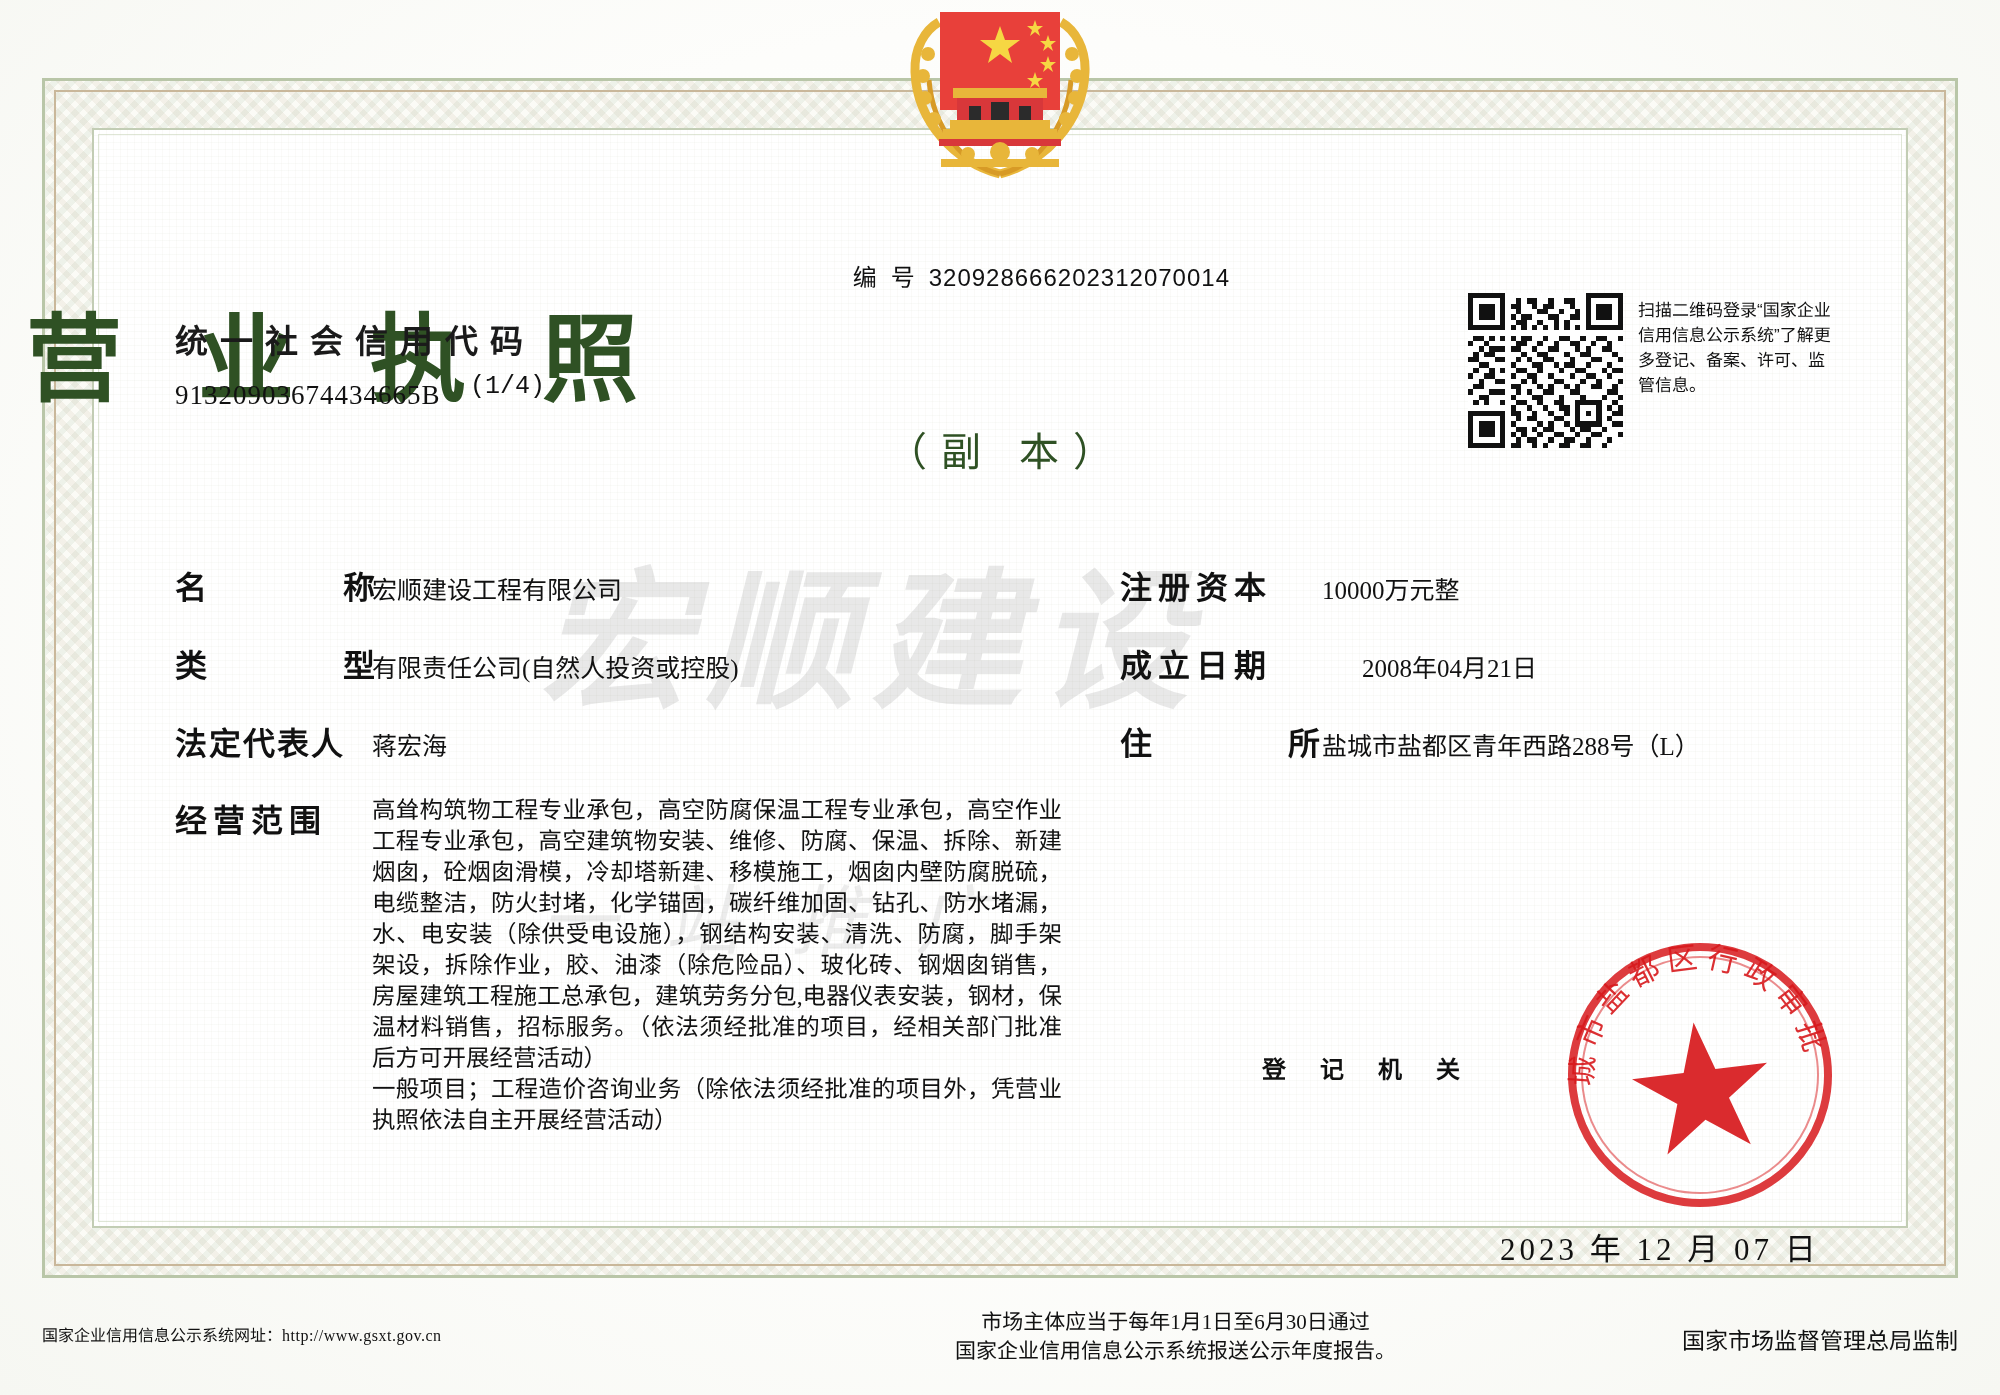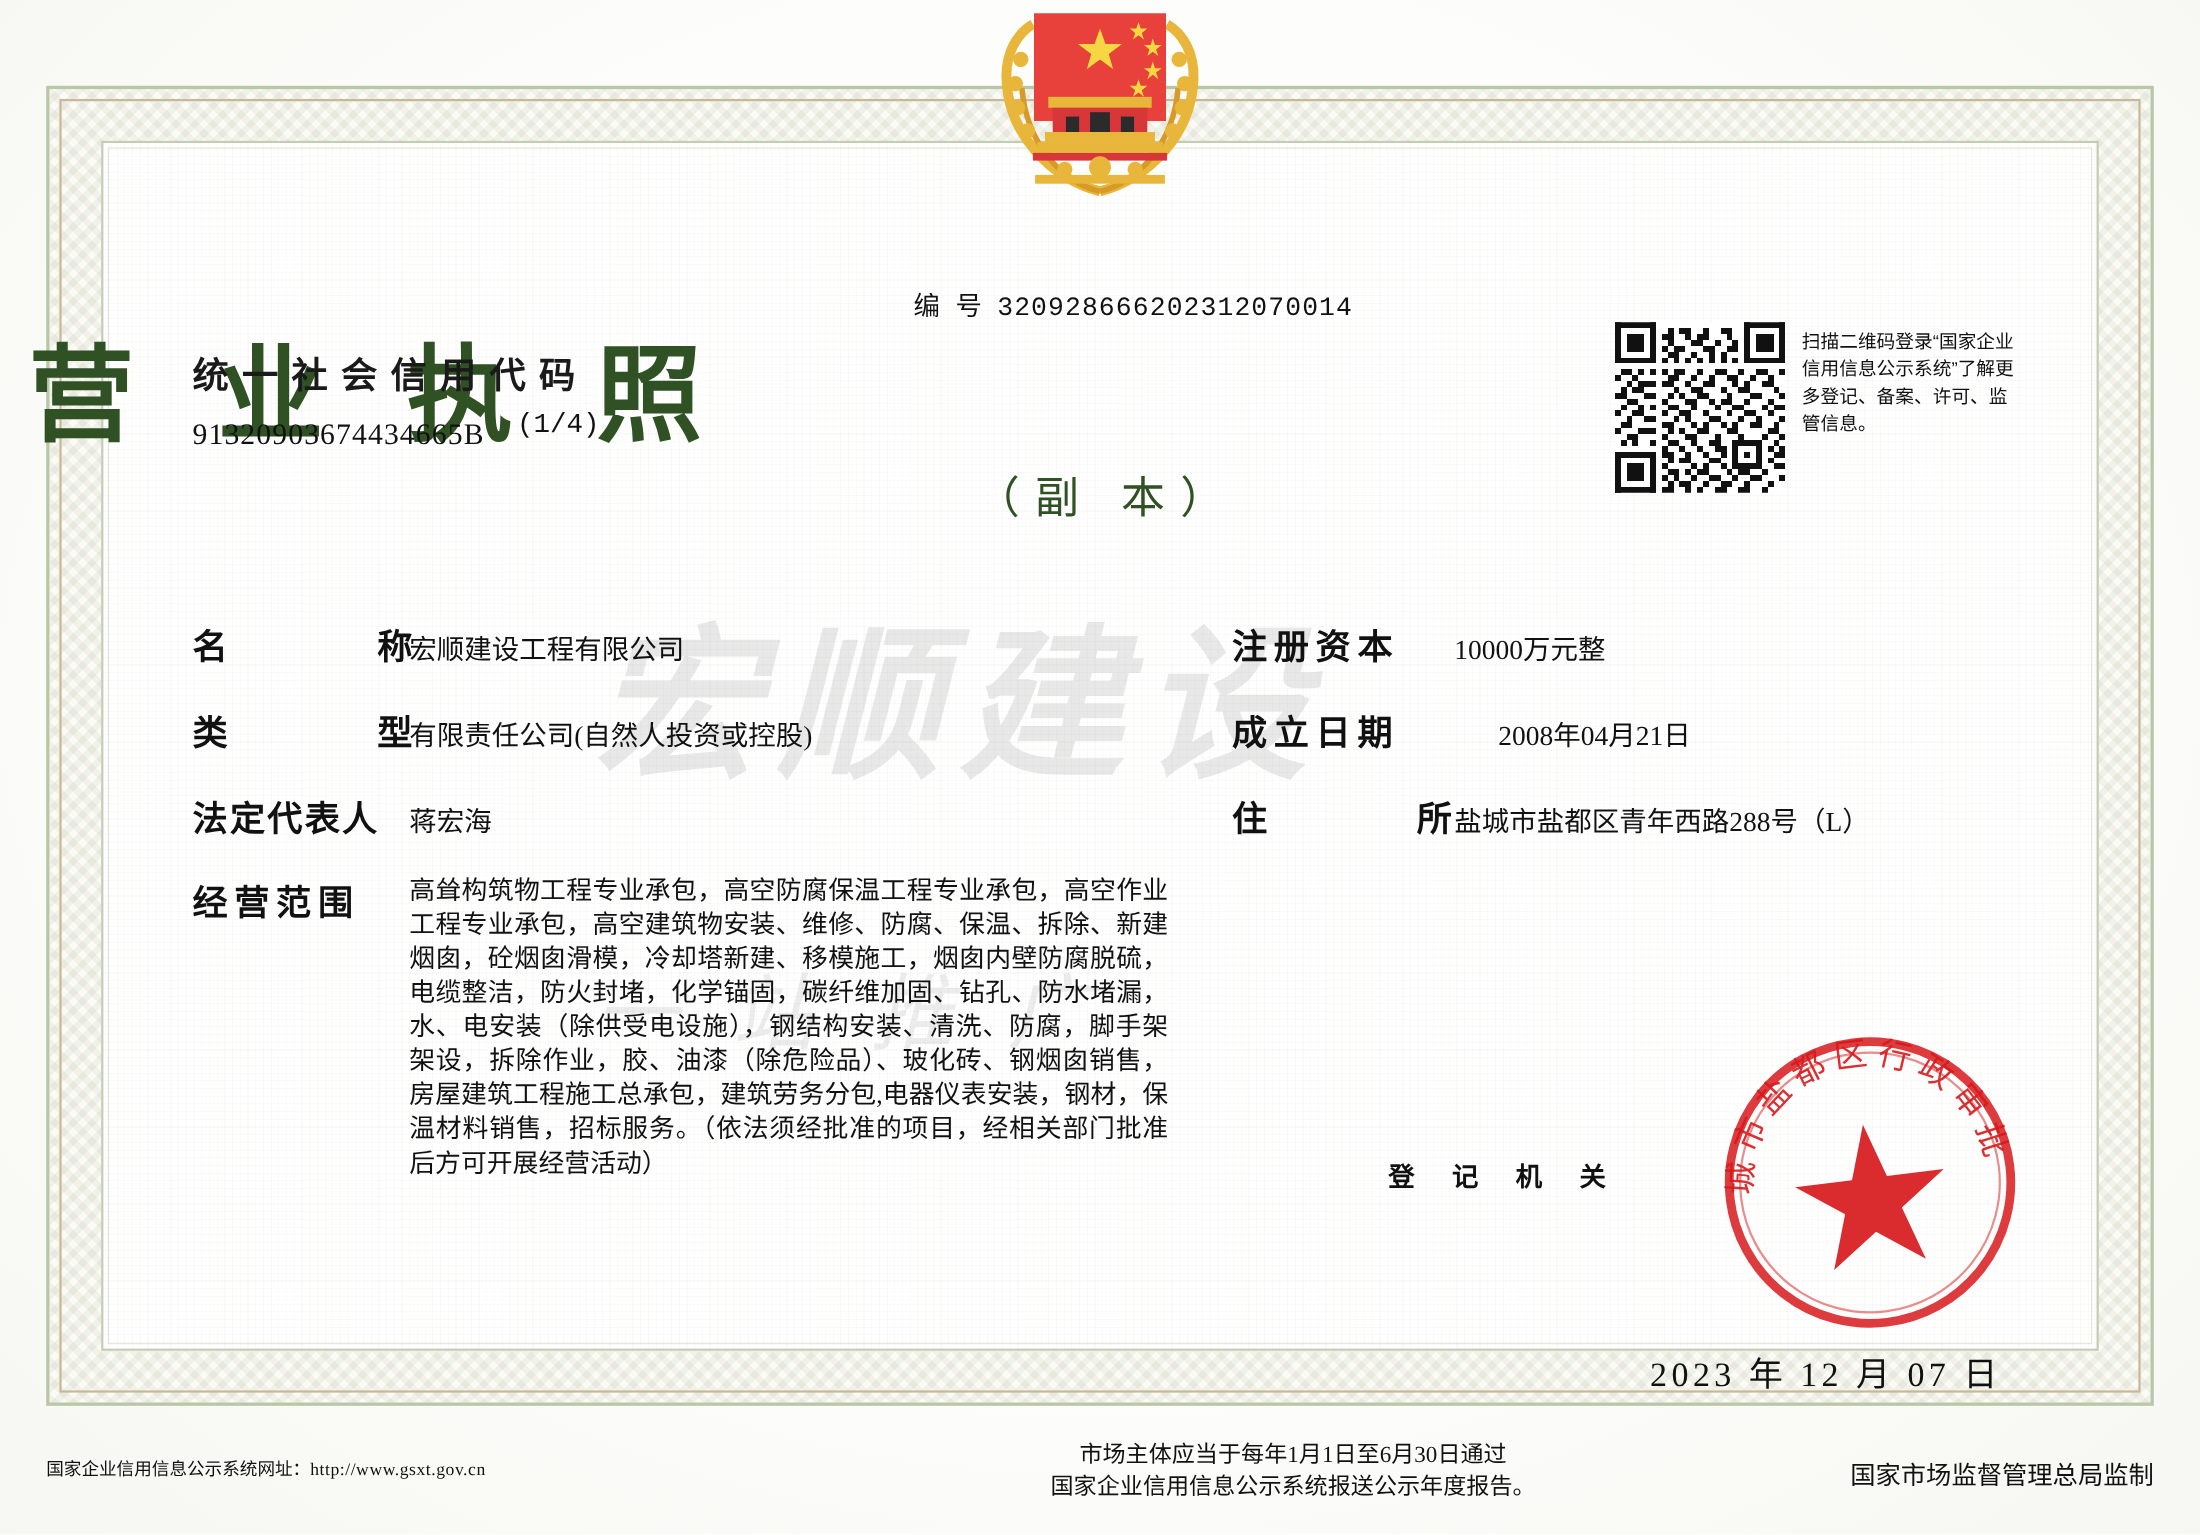--- a/index.html
+++ b/index.html
@@ -108,21 +108,21 @@
     font-size:25px;color:#111;
     font-family:"Liberation Mono","DejaVu Sans Mono",monospace;
   }
 
   
   .serial{
     position:absolute;right:770px;top:258px;
     font-size:24px;color:#111;letter-spacing:4px;
     white-space:nowrap;
   }
-  .serial .num{letter-spacing:1px;font-family:Liberation Mono, monospace;}
+  .serial .num{letter-spacing:1px;font-family:Liberation Sans, sans-serif;}
   .qr{
     position:absolute;left:1468px;top:293px;width:155px;height:155px;
     background:#fff;
   }
   .qr-note{
     position:absolute;left:1638px;top:298px;width:200px;
     font-size:17px;line-height:25px;color:#111;
     font-family:"Liberation Sans","DejaVu Sans",sans-serif;
   }
 
@@ -474,20 +474,21 @@
 
   <div class="f-label lbl-spaced" style="left:175px;top:640px;">类　　型</div>
   <div class="f-value" style="left:372px;top:648px;">有限责任公司(自然人投资或控股)</div>
 
   <div class="f-label" style="left:175px;top:718px;letter-spacing:2px;">法定代表人</div>
   <div class="f-value" style="left:372px;top:726px;">蒋宏海</div>
 
   <div class="f-label" style="left:175px;top:795px;letter-spacing:6px;">经营范围</div>
   <div class="scope-text">
     <p>高耸构筑物工程专业承包，高空防腐保温工程专业承包，高空作业工程专业承包，高空建筑物安装、维修、防腐、保温、拆除、新建烟囱，砼烟囱滑模，冷却塔新建、移模施工，烟囱内壁防腐脱硫，电缆整洁，防火封堵，化学锚固，碳纤维加固、钻孔、防水堵漏，水、电安装（除供受电设施），钢结构安装、清洗、防腐，脚手架架设，拆除作业，胶、油漆（除危险品）、玻化砖、钢烟囱销售，房屋建筑工程施工总承包，建筑劳务分包,电器仪表安装，钢材，保温材料销售，招标服务。（依法须经批准的项目，经相关部门批准后方可开展经营活动）</p>
+    <p>一般项目；工程造价咨询业务（除依法须经批准的项目外，凭营业执照依法自主开展经营活动）</p>
   </div>
 
   <div class="f-label" style="left:1120px;top:562px;letter-spacing:6px;">注册资本</div>
   <div class="f-value" style="left:1322px;top:570px;">10000万元整</div>
 
   <div class="f-label" style="left:1120px;top:640px;letter-spacing:6px;">成立日期</div>
   <div class="f-value" style="left:1322px;top:648px;margin-left:40px;">2008年04月21日</div>
 
   <div class="f-label lbl-spaced" style="left:1120px;top:718px;">住　　所</div>
   <div class="f-value" style="left:1322px;top:726px;">盐城市盐都区青年西路288号（L）</div>

